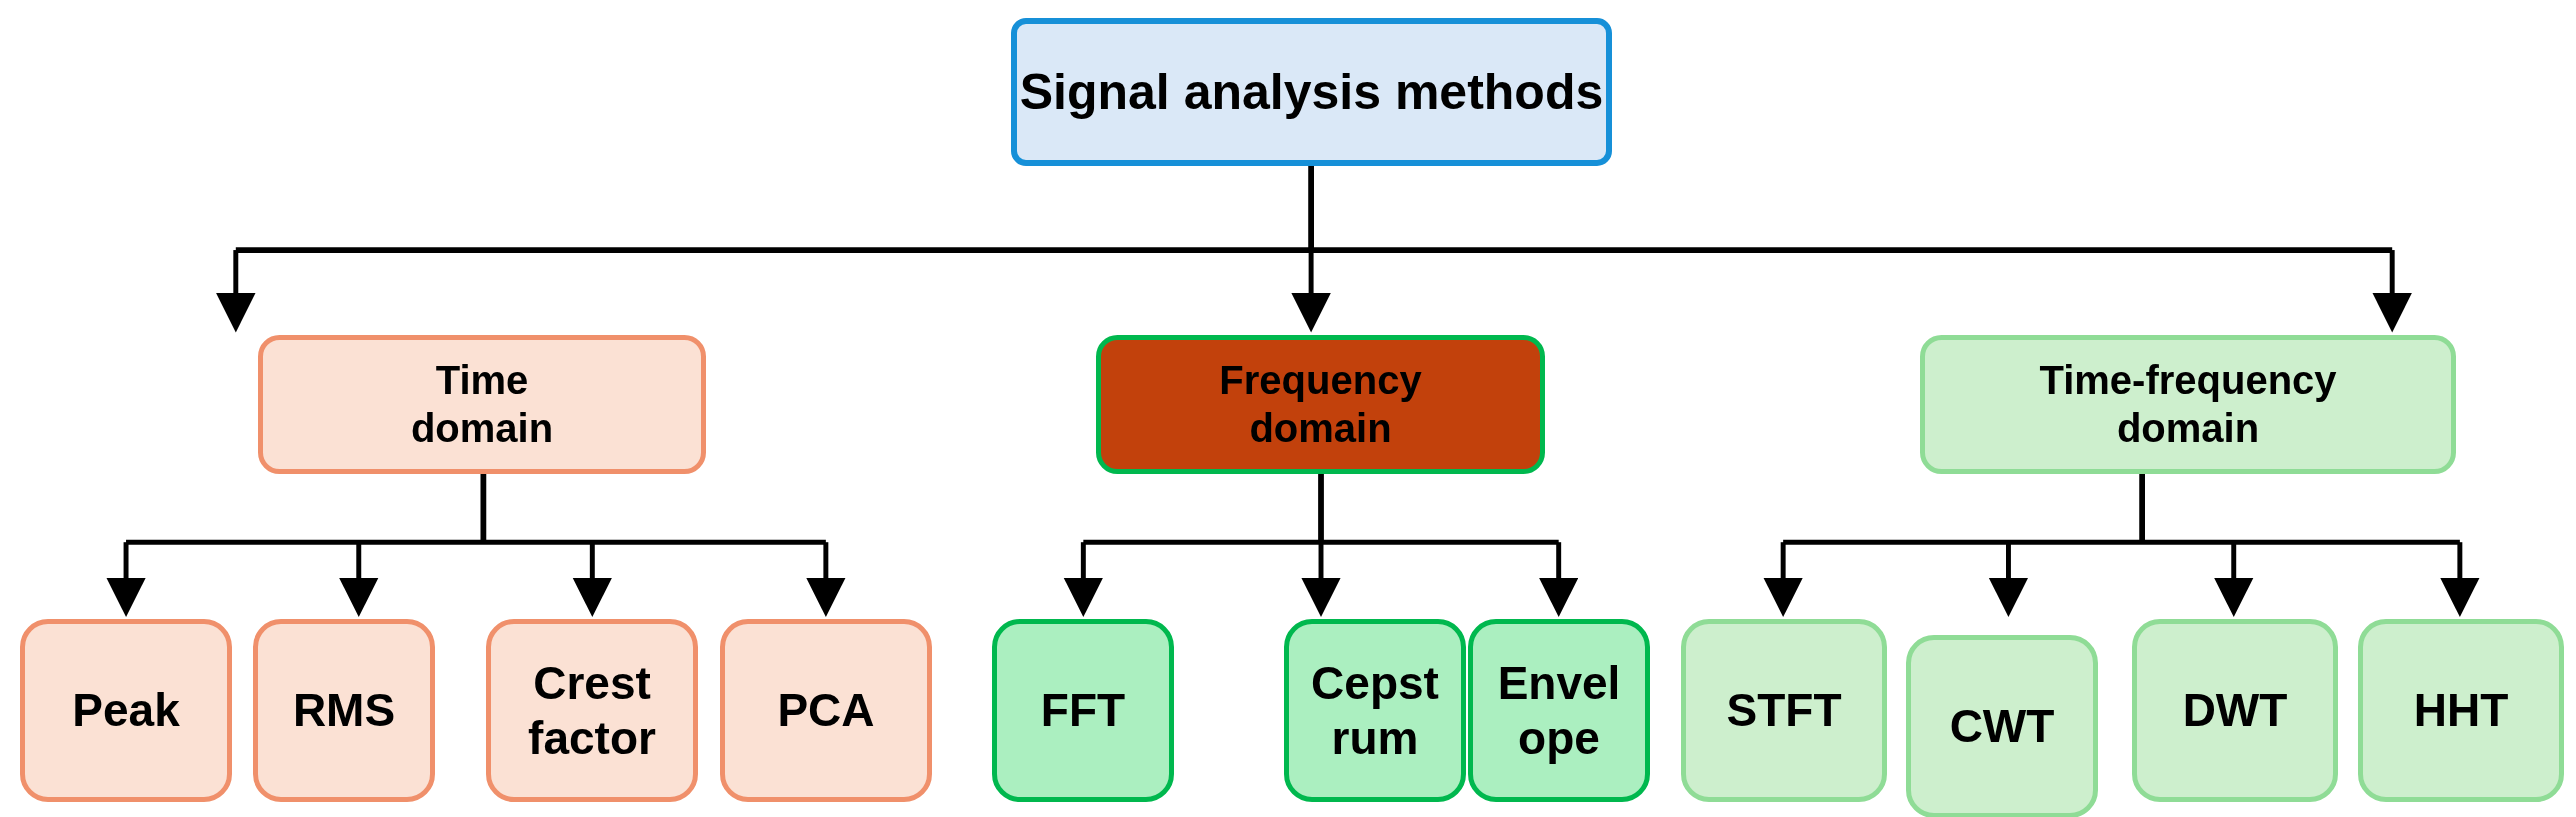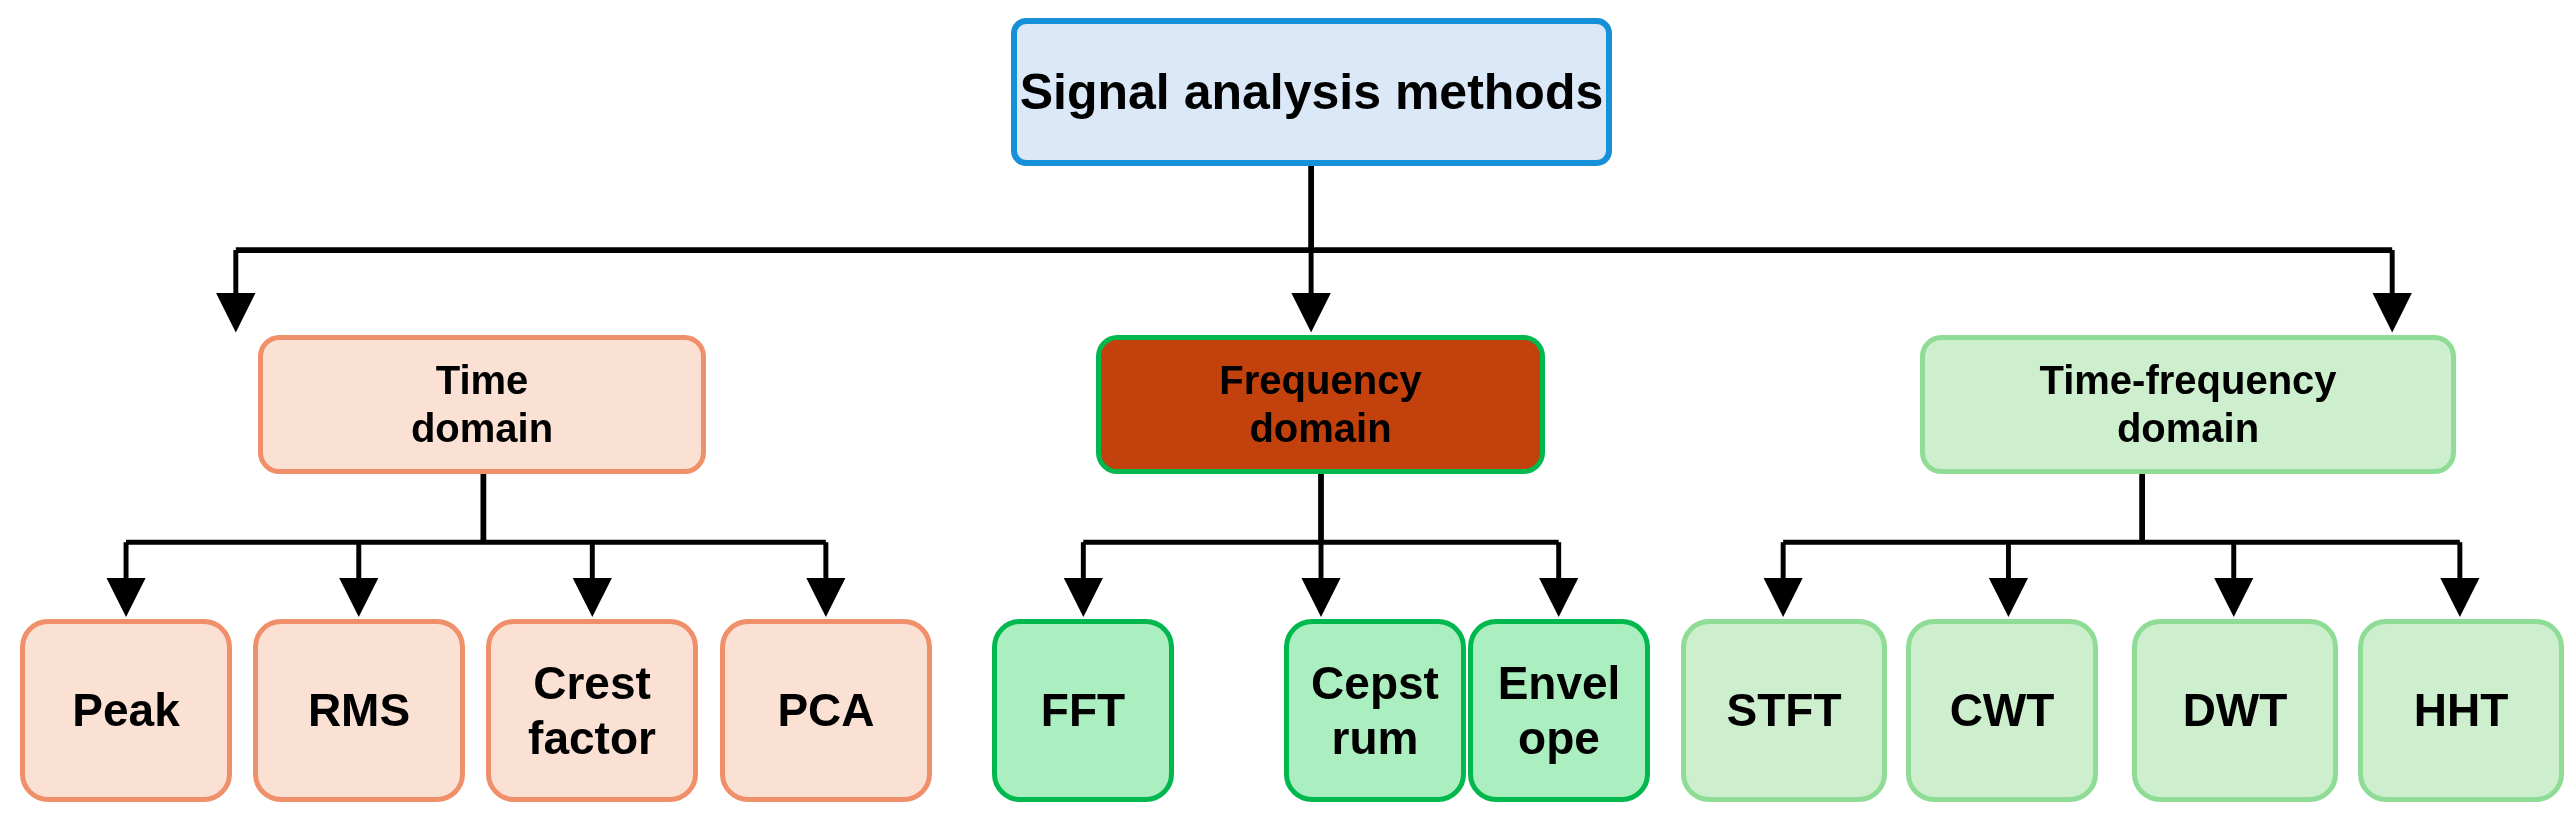--- a/index.html
+++ b/index.html
@@ -131,30 +131,30 @@
   <div class="node node-root">Signal analysis methods</div>
 
   <div class="node node-l2 time">Time
 domain</div>
   <div class="node node-l2 freq">Frequency
 domain</div>
   <div class="node node-l2 timefreq">Time-frequency
 domain</div>
 
   <div class="node node-leaf leaf-orange" style="left:20px;width:212px;">Peak</div>
-  <div class="node node-leaf leaf-orange" style="left:253px;width:212px;">RMS</div>
+  <div class="node node-leaf leaf-orange" style="left:253px;width:182px;">RMS</div>
   <div class="node node-leaf leaf-orange" style="left:486px;width:212px;">Crest
 factor</div>
   <div class="node node-leaf leaf-orange" style="left:720px;width:212px;">PCA</div>
 
   <div class="node node-leaf leaf-green" style="left:992px;width:182px;">FFT</div>
   <div class="node node-leaf leaf-green" style="left:1284px;width:182px;">Cepst
 rum</div>
   <div class="node node-leaf leaf-lgreen" style="left:1681px;width:206px;">STFT</div>
 
   <div class="node node-leaf leaf-green" style="left:1468px;width:182px;">Envel
 ope</div>
-  <div class="node node-leaf leaf-lgreen" style="left:1906px;width:192px;">CWT</div>
+  <div class="node node-leaf leaf-lgreen" style="left:1906px;width:192px;margin-top:16px;">CWT</div>
   <div class="node node-leaf leaf-lgreen" style="left:2132px;width:206px;">DWT</div>
   <div class="node node-leaf leaf-lgreen" style="left:2358px;width:206px;">HHT</div>
 
 </div>
 
 
 </body></html>

